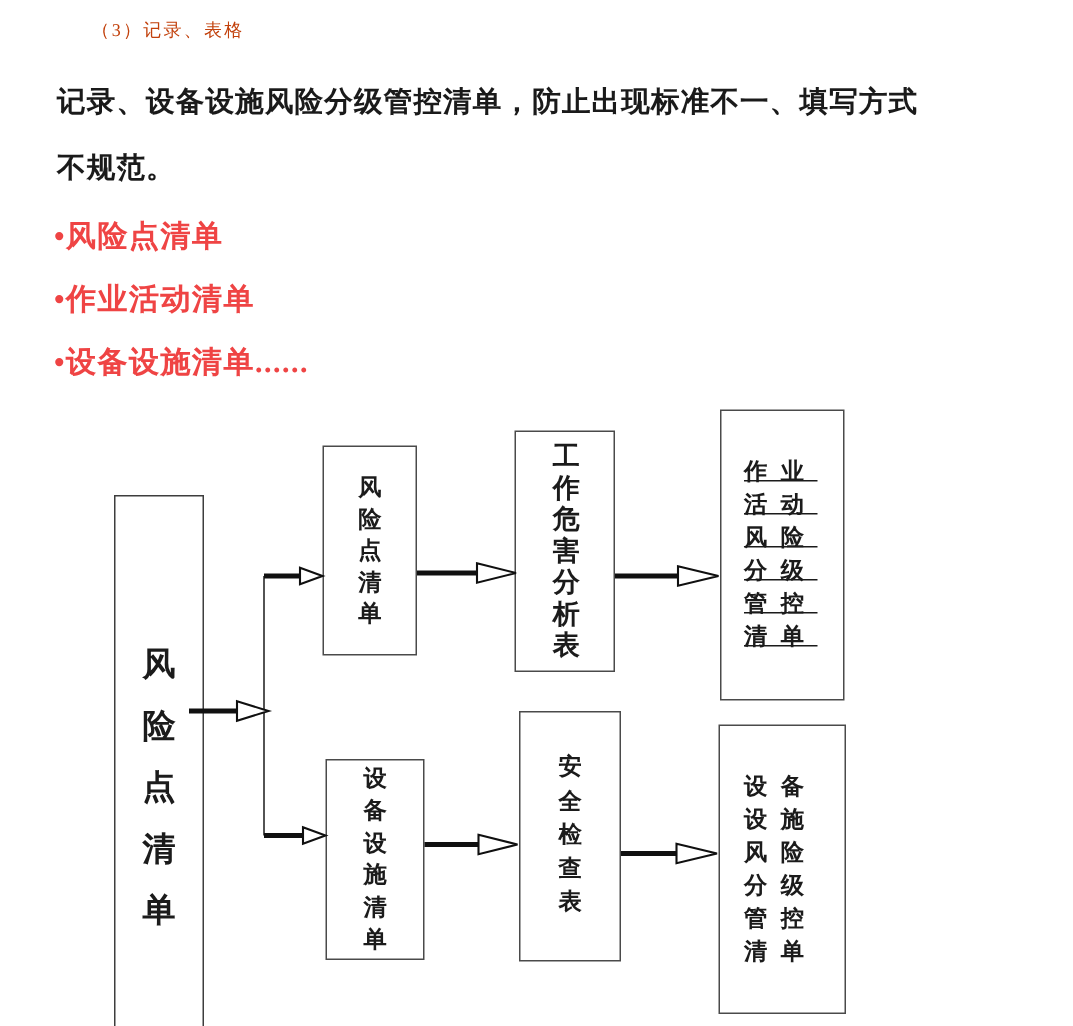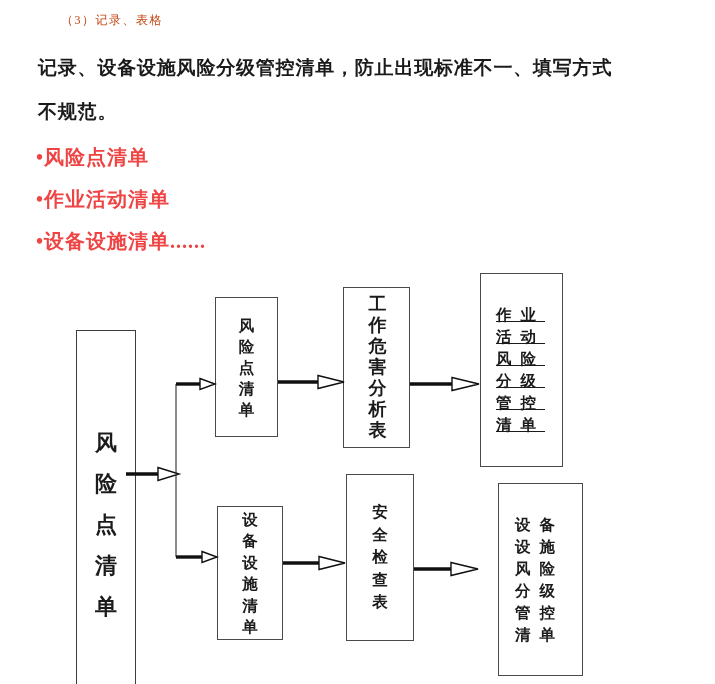--- a/index.html
+++ b/index.html
@@ -78,21 +78,21 @@
   .n-eqp    { left: 217px; top: 506px; width: 66px; height: 134px; }
   .n-eqp .vtext    { width: 16px; font-size: 15.5px; line-height: 21.5px; }
 
   .n-chk    { left: 346px; top: 474px; width: 68px; height: 167px; }
   .n-chk .vtext    { width: 16px; font-size: 15.5px; line-height: 22.5px; }
 
   
   .n-wactl  { left: 480px; top: 273px; width: 83px; height: 194px; }
   .n-wactl .vtext  { width: 51px; font-size: 15.5px; line-height: 22px; letter-spacing: 9px; text-align: left; text-decoration: underline; }
 
-  .n-eqpctl { left: 498px; top: 483px; width: 85px; height: 193px; }
+  .n-eqpctl { left: 479px; top: 483px; width: 85px; height: 193px; }
   .n-eqpctl .vtext { width: 51px; font-size: 15.5px; line-height: 22px; letter-spacing: 9px; text-align: left; }
 
   
   #arrows {
     position: absolute;
     left: 0; top: 0;
     width: 715px; height: 684px;
     pointer-events: none;
   }
   #arrows .shaft { stroke: #101010; stroke-width: 3.4; fill: none; }

